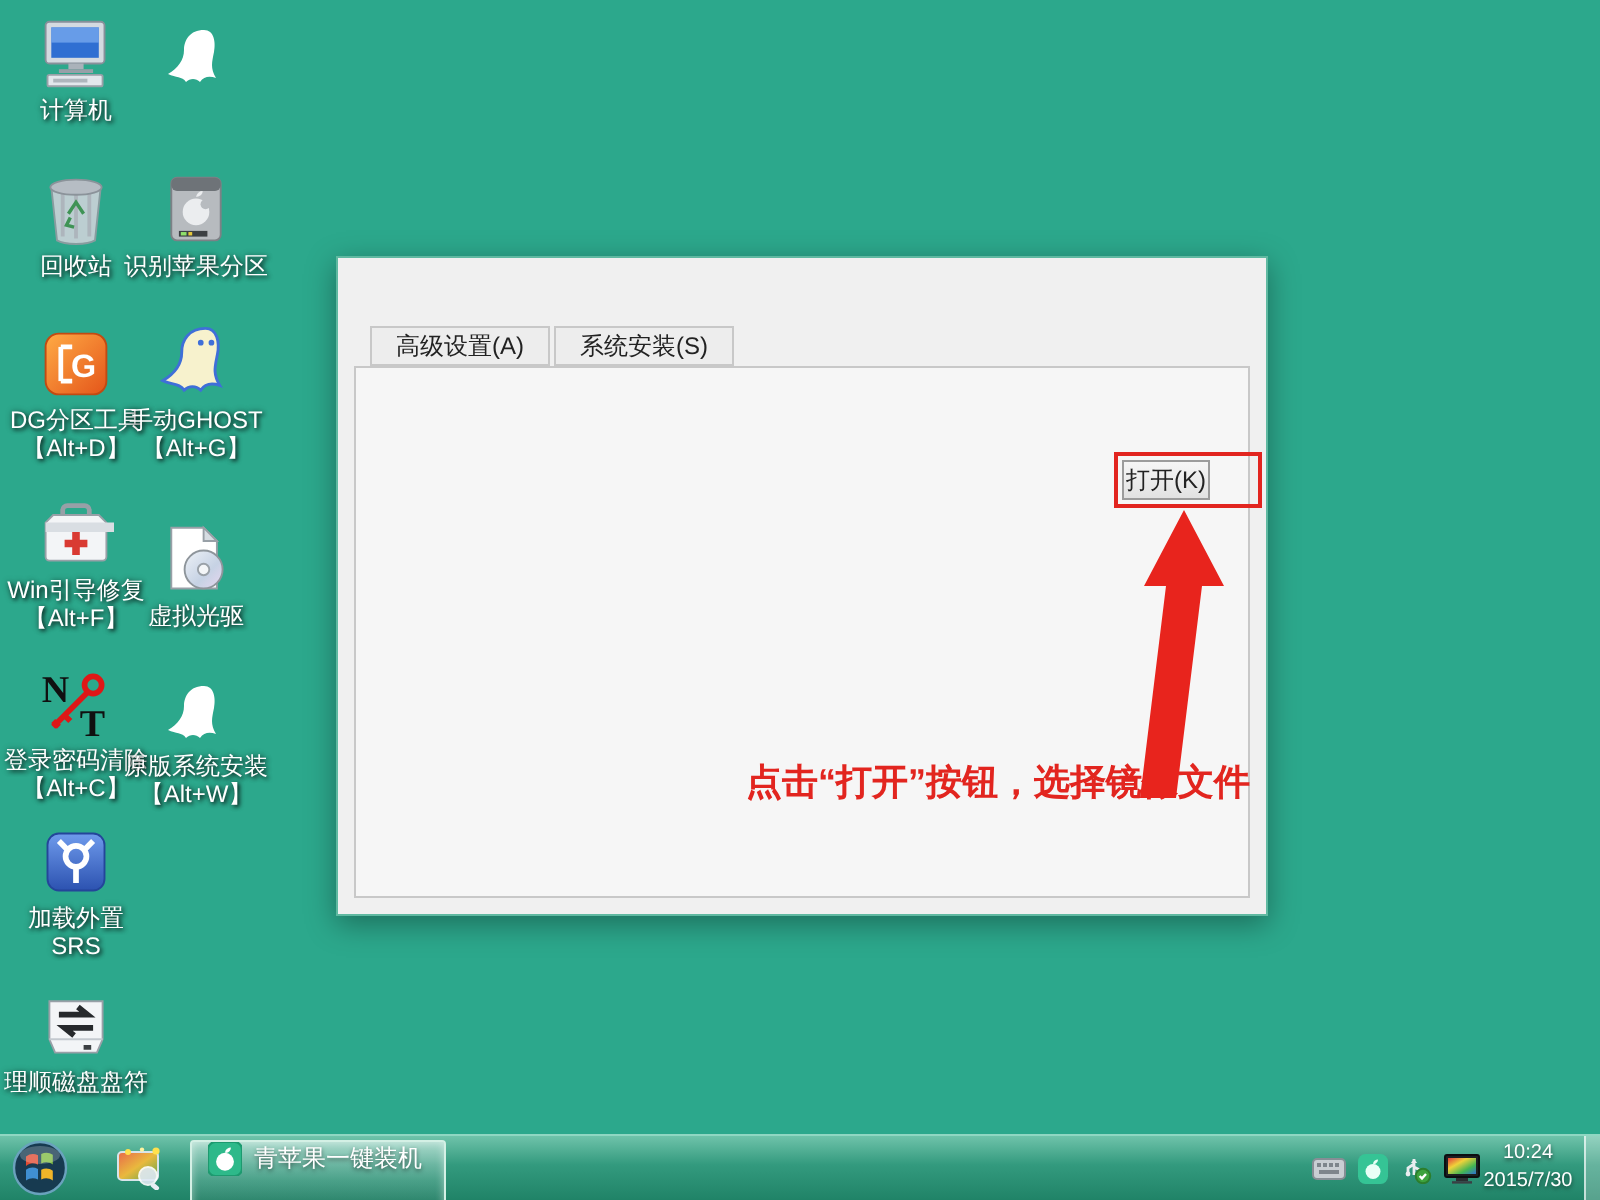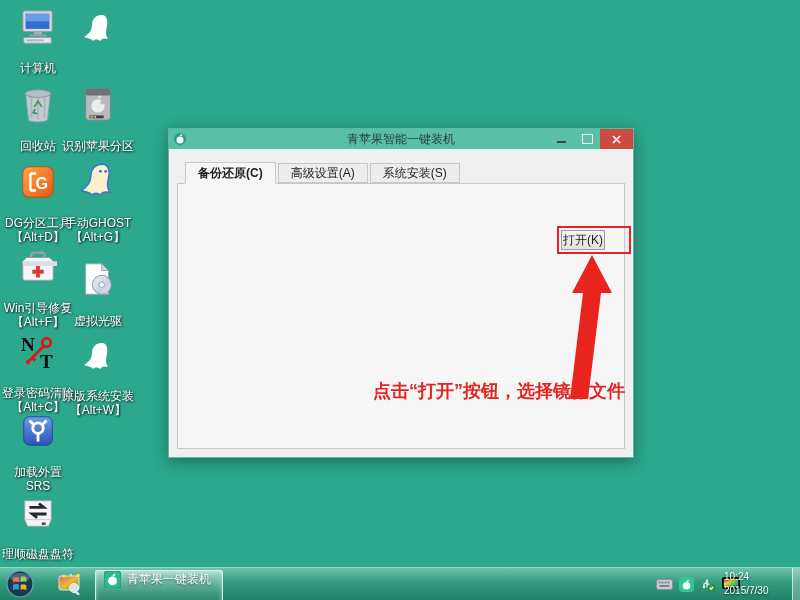--- a/index.html
+++ b/index.html
@@ -3,21 +3,21 @@
 <meta charset="utf-8">
 <style>
   html,body{margin:0;padding:0;}
   body{
     width:800px;height:600px;position:relative;overflow:hidden;
     background:#2ca88c;
     font-family:"Liberation Sans","DejaVu Sans",sans-serif;
     -webkit-font-smoothing:antialiased;
   }
   
-  .dicon{position:absolute;width:72px;display:flex;flex-direction:column;align-items:center;gap:16px;cursor:default;}
+  .dicon{position:absolute;width:72px;display:flex;flex-direction:column;align-items:center;gap:3px;cursor:default;}
   .dicon .ico{width:38px;height:38px;flex:0 0 auto;}
   .dicon .ico.sm{width:32px;height:32px;margin-top:4px;}
   .dlabel{color:#fff;font-size:12px;line-height:1.15;text-align:center;
     text-shadow:1px 1px 2px rgba(0,0,0,.75),0 0 3px rgba(0,0,0,.45);}
   
   .window{position:absolute;left:168px;top:128px;width:466px;height:330px;
     background:#f0f0f0;border:1px solid #5fb9a1;box-shadow:0 4px 14px rgba(0,0,0,.35);box-sizing:border-box;}
   .titlebar{height:20px;background:#57c0a7;display:flex;align-items:center;padding-left:4px;position:relative;}
   .titlebar .appico{width:14px;height:14px;}
   .wtitle{position:absolute;left:0;right:0;text-align:center;font-size:12px;color:#2b3c37;}
@@ -70,21 +70,21 @@
   .taskbar{position:absolute;left:0;bottom:0;width:800px;height:32px;
     background:linear-gradient(#6fc3aa,#339a7e 45%,#208367);border-top:1px solid #8fd7c2;}
   .startorb{position:absolute;left:6px;top:2px;width:28px;height:28px;}
   .tbtool{position:absolute;left:58px;top:5px;width:24px;height:22px;}
   .taskbtn{position:absolute;left:95px;top:2px;height:41px;width:128px;display:flex;align-items:flex-start;gap:6px;
     padding:0 8px;box-sizing:border-box;border:1px solid #d4f0e5;border-radius:2px;
     background:linear-gradient(rgba(255,255,255,.45),rgba(255,255,255,.15) 50%,rgba(0,0,0,.08));
     box-shadow:inset 0 0 4px rgba(255,255,255,.5);font-family:Liberation Serif, serif;}
   .taskbtn .lbl{font-size:12px;color:#fff;text-shadow:0 1px 2px rgba(0,0,0,.55);white-space:nowrap;}
   .tray{position:absolute;right:60px;top:0;height:32px;display:flex;align-items:center;gap:6px;}
-  .clock{position:absolute;right:20px;top:2px;width:56px;text-align:left;color:#fff;font-size:10px;line-height:14px;
+  .clock{position:absolute;right:8px;top:2px;width:56px;text-align:center;color:#fff;font-size:10px;line-height:14px;
     text-shadow:0 1px 2px rgba(0,0,0,.6);}
   .showdesk{position:absolute;right:0;top:0;width:8px;height:32px;background:rgba(255,255,255,.25);
     border-left:1px solid rgba(255,255,255,.65);box-sizing:border-box;}
 </style>
 </head>
 <body>
 
 <div>
 
   <div class="dicon" style="left:2px;top:8px">
@@ -220,44 +220,22 @@
       <path d="M6 27h28" stroke="#c3c9cf"></path>
       <path d="M11 14h15l-5-4M29 21H14l5 4" stroke="#26292c" stroke-width="3" fill="none"></path>
       <rect x="24" y="30" width="4" height="2.5" fill="#3c4043"></rect>
     </svg>
     <div class="dlabel">理顺磁盘盘符</div>
   </div>
 </div>
 
 <div class="window">
 
-  <div class="titlebar">
-    <svg class="appico" viewBox="0 0 16 16">
-      <circle cx="8" cy="8" r="7" fill="#2f9f82"></circle>
-      <circle cx="8" cy="9" r="4" fill="#fff"></circle>
-      <path d="M8 4.6c.3-1.4 1.4-2 2.6-2 0 1.3-.9 2.2-2.2 2.4z" fill="#fff"></path>
-    </svg>
-    <div class="wtitle">青苹果智能一键装机</div>
-    <div class="winbtns">
-      <div class="winbtn">
-          <span class="g-min"></span>
-        </div>
-      <div class="winbtn">
-          <span class="g-max"></span>
-        </div>
-      <div class="winbtn close">
-        <svg width="9" height="9" viewBox="0 0 9 9">
-          <path d="M1 1l7 7M8 1L1 8" stroke="#fff" stroke-width="1.6"></path>
-        </svg>
-      </div>
-    </div>
-  </div>
 
   <div class="tabs">
-    <div class="tab active">备份还原(C)</div>
     <div class="tab">高级设置(A)</div>
     <div class="tab">系统安装(S)</div>
   </div>
 
   <div class="panel"></div>
 
   <div class="abs radrow" style="left:18px;top:68px">
     <span class="rad checked"></span>
     <span>还原系统</span>
   </div>

